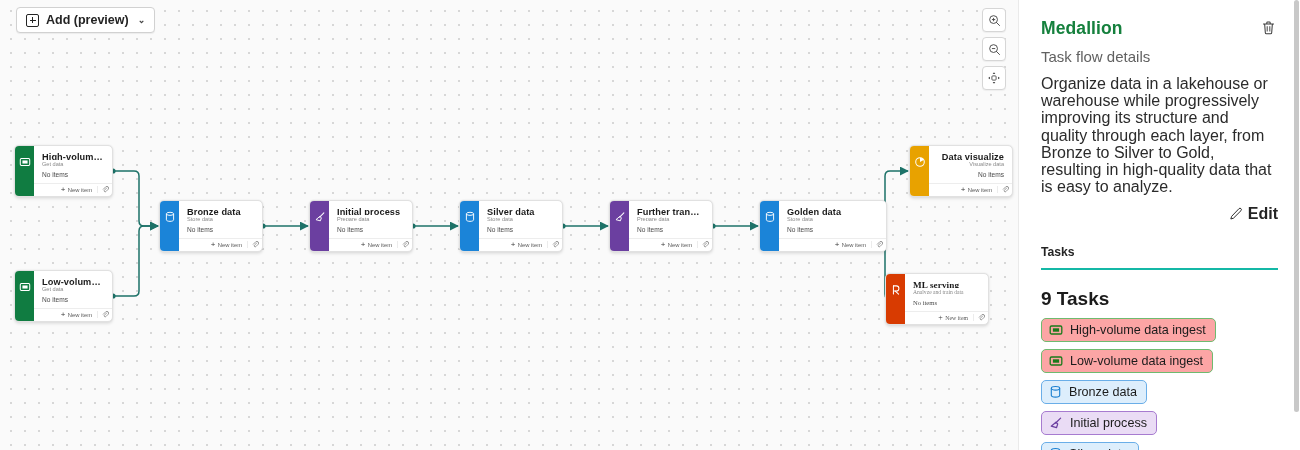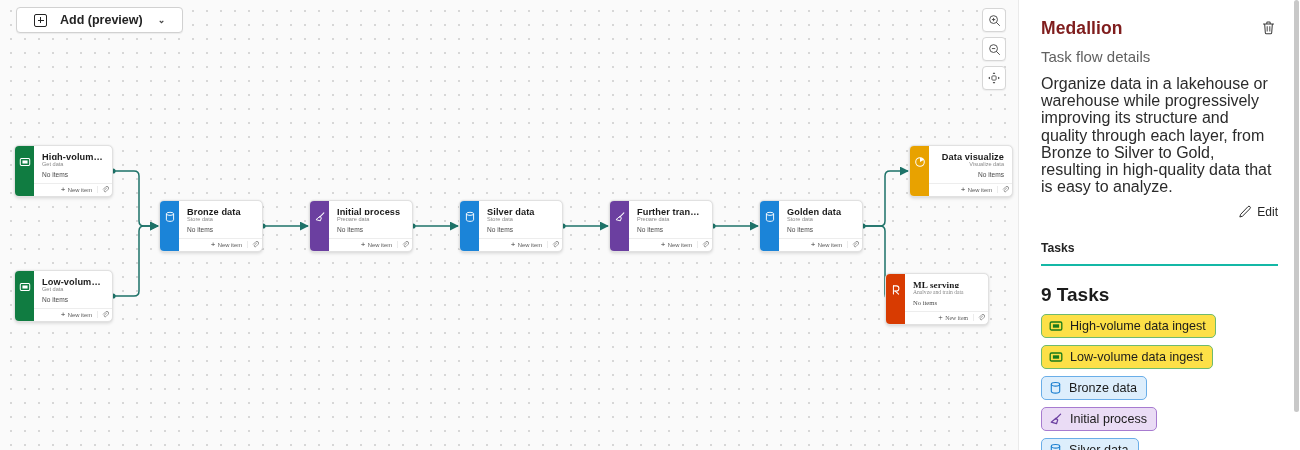--- a/index.html
+++ b/index.html
@@ -16,23 +16,23 @@
     background-color: #fafafa;
     background-image: radial-gradient(#d7d7d7 1px, transparent 1px);
     background-size: 14px 14px;
     background-position: 4px 4px;
     overflow: hidden;
   }
 
   
   .toolbar { position: absolute; left: 16px; top: 7px; z-index: 40; }
   .add-btn {
-    display: inline-flex; align-items: center; gap: 13px;
+    display: inline-flex; align-items: center; gap: 7px;
     background: #ffffff; border: 1px solid #d1d1d1; border-radius: 4px;
-    height: 26px; padding: 0 17px; cursor: pointer;
+    height: 26px; padding: 0 9px; cursor: pointer;
     font-size: 12.5px; font-weight: 600; color: #242424;
     box-shadow: 0 1px 1px rgba(0,0,0,.06);
   }
   .add-btn .chev { font-size: 9px; color: #424242; margin-left: 2px; }
   .plus-box {
     width: 13px; height: 13px; border: 1.3px solid #242424; border-radius: 2px;
     position: relative; display: inline-block;
   }
   .plus-box::before, .plus-box::after {
     content: ""; position: absolute; background: #242424;
@@ -93,44 +93,44 @@
     display: flex; align-items: center; cursor: pointer;
   }
 
   
   .panel {
     position: relative; width: 282px; height: 450px; background: #ffffff;
     border-left: 1px solid #eaeaea; padding: 18px 22px 0 22px;
     overflow: hidden;
   }
   .p-head { display: flex; align-items: flex-start; justify-content: space-between; }
-  .p-title { font-size: 17.5px; font-weight: 600; color: #7f1d1d; letter-spacing: .1px; }
+  .p-title { font-size: 17.5px; font-weight: 600; color: #15803d; letter-spacing: .1px; }
   .trash { cursor: pointer; padding: 2px; }
   .p-subtitle { font-size: 15px; color: #616161; margin-top: 6px; }
   .p-desc {
     font-size: 16px; color: #2b2b2b; line-height: 17.2px; margin-top: 10px;
   }
   .edit-row { display: flex; justify-content: flex-end; margin-top: 10px; }
   .edit-btn {
     display: inline-flex; align-items: center; gap: 5px;
-    font-size: 12px; font-weight: 400; color: #242424; cursor: pointer;
+    font-size: 16px; font-weight: 700; color: #242424; cursor: pointer;
   }
   .tasks-label {
     font-size: 12.2px; font-weight: 600; color: #242424; margin-top: 22px;
     padding-bottom: 9px; border-bottom: 2px solid #14b8a6;
   }
   .tasks-count { font-size: 19px; font-weight: 700; color: #1b1b1b; margin-top: 18px; }
   .chips { margin-top: 8px; display: flex; flex-direction: column; gap: 7px; align-items: flex-start; }
   .chip {
     display: inline-flex; align-items: center; gap: 7px;
     border-radius: 5px; padding: 4px 9px 4px 7px; cursor: pointer;
     font-size: 12.6px; color: #1b1b1b; border: 1px solid transparent;
   }
   .chip .cico { display: flex; align-items: center; }
-  .chip.green  { background: #fde047; border-color: #6fba6f; }
+  .chip.green  { background: #fca5a5; border-color: #6fba6f; }
   .chip.blue   { background: #ddeefc; border-color: #6aaee8; }
   .chip.purple { background: #eadcf5; border-color: #a77bd0; }
 
   .scrollbar {
     position: absolute; right: 1px; top: 0; width: 5px; height: 412px;
     background: #c8c8c8; border-radius: 3px;
   }
 </style>
 </head>
 <body>
@@ -362,21 +362,21 @@
           </span>
           <span class="clip">
             <svg width="7" height="7" viewBox="0 0 12 12">
               <path d="M8.2 3.2 L4.2 7.2a1.7 1.7 0 0 0 2.4 2.4l4.2-4.2a3 3 0 0 0-4.2-4.2L2.2 5.6" fill="none" stroke="#666" stroke-width="1.1" stroke-linecap="round"></path>
             </svg>
           </span>
         </div>
       </div>
     </div>
 
-    <div class="node" style="left:759px; top:200px; width:104px; height:52px;">
+    <div class="node" style="left:759px; top:200px; width:128px; height:52px;">
       <div class="stripe" style="background:#1b84d8;">
         <span class="sicon">
           <svg width="11" height="12" viewBox="0 0 12 14">
             <ellipse cx="6" cy="3.3" rx="4.2" ry="1.8" fill="none" stroke="#fff" stroke-width="1.1"></ellipse>
             <path d="M1.8 3.3 v7 c0 1 1.9 1.8 4.2 1.8 s4.2-.8 4.2-1.8 v-7" fill="none" stroke="#fff" stroke-width="1.1"></path>
           </svg>
         </span>
       </div>
       <div class="body">
         <div class="ntitle">Golden data</div>

